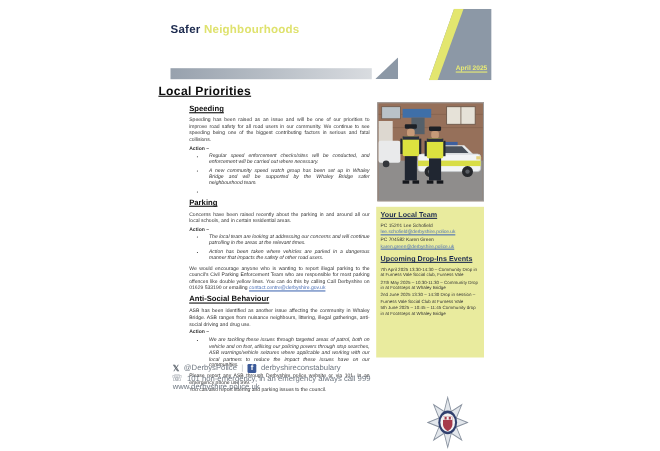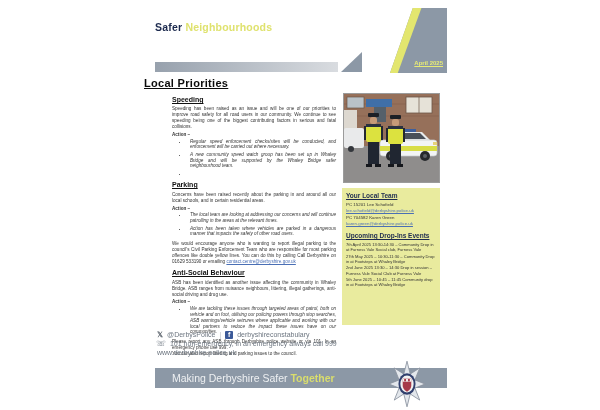--- a/index.html
+++ b/index.html
@@ -186,24 +186,20 @@
     <span class="sep">|</span>
     <span class="fb-icon">f</span>
     <span>derbyshireconstabulary</span>
   </div>
   <div class="phone-row">
     <span class="phone-icon">☏</span>
     <span>101 non-emergency, in an emergency always call 999</span>
   </div>
   <div class="web-row">www.derbyshire.police.uk</div>
 
-  <div class="tagline-bar">
-    <span>Making Derbyshire Safer</span>
-    <span class="tagline-accent">Together</span>
-  </div>
 
   <div class="badge">
     <svg width="38" height="48" viewBox="0 0 40 40" preserveAspectRatio="none">
       <polygon points="20,1 23.4,11.7 33.4,6.6 28.3,16.6 39,20 28.3,23.4 33.4,33.4 23.4,28.3 20,39 16.6,28.3 6.6,33.4 11.7,23.4 1,20 11.7,16.6 6.6,6.6 16.6,11.7" fill="#e3e7ec" stroke="#8a93a0" stroke-width="0.8"></polygon>
       <circle cx="20" cy="20" r="9" fill="#31406e"></circle>
       <circle cx="20" cy="20" r="7" fill="#f2f2f2"></circle>
       <path d="M15.5 15.5 h9 v6 c0 3.2 -4.5 5 -4.5 5 c0 0 -4.5 -1.8 -4.5 -5 z" fill="#a63a4a"></path>
       <rect x="15.5" y="15.5" width="9" height="2.6" fill="#f2f2f2"></rect>
       <rect x="17" y="15.8" width="2" height="2" fill="#a63a4a"></rect>
       <rect x="21" y="15.8" width="2" height="2" fill="#a63a4a"></rect>

